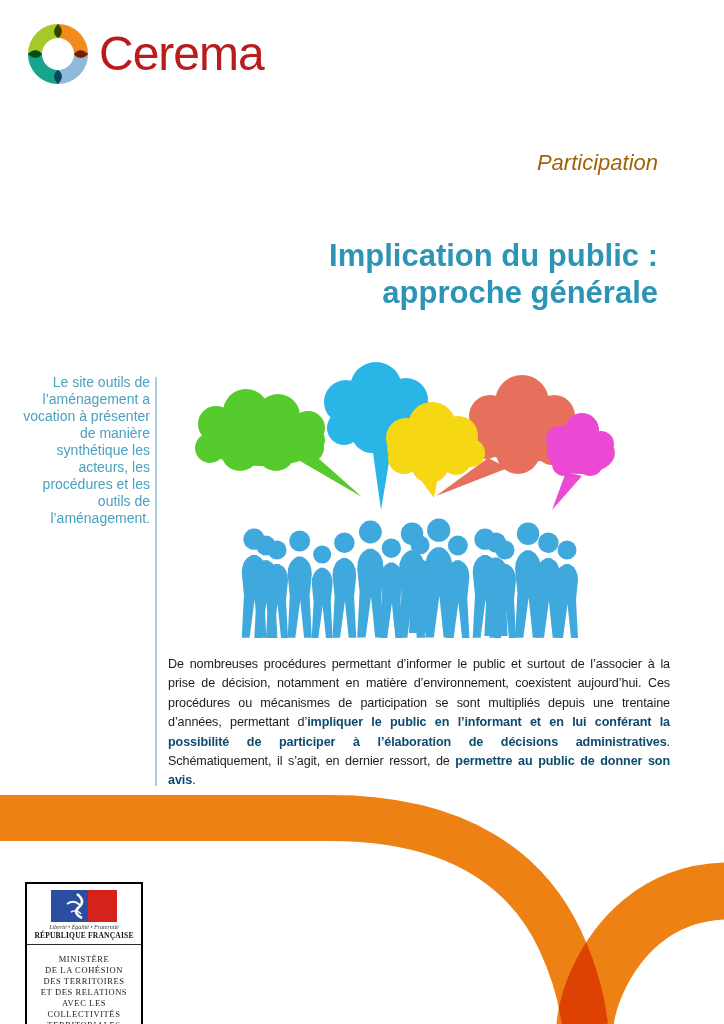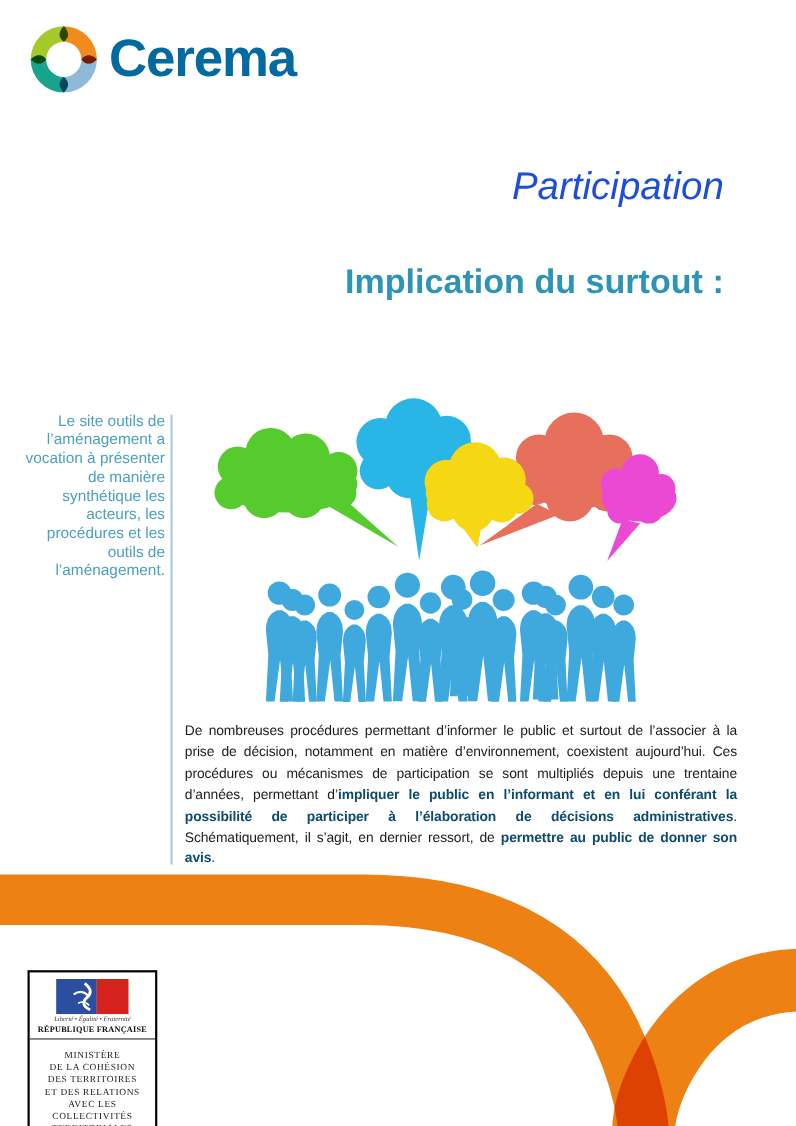--- a/index.html
+++ b/index.html
@@ -6,27 +6,27 @@
   html,body { background:#ffffff; }
   .page {
     position:relative; width:724px; height:1024px; margin:0 auto;
     background:#ffffff; overflow:hidden;
     font-family:"Liberation Sans", sans-serif;
   }
   
   .logo { position:absolute; left:26px; top:20px; display:flex; align-items:center; }
   .logo-icon { width:64px; height:68px; }
   .logo-word {
-    margin-left:9px; font-size:48px; font-weight:bold; color:#0369a1;
+    margin-left:9px; font-size:48px; font-weight:normal; color:#b91c1c;
     letter-spacing:-1px; line-height:68px;
   }
   
   .category {
     position:absolute; top:150px; right:66px;
-    font-size:35px; font-style:italic; color:#1d4ed8;
+    font-size:22px; font-style:italic; color:#a16207;
   }
   .doc-title {
     position:absolute; top:237px; right:66px; text-align:right;
     font-size:31px; font-weight:bold; color:#2e94b5; line-height:37px;
   }
   
   .sidebar {
     position:absolute; left:18px; top:374px; width:132px; text-align:right;
     color:#4aa0bf; font-size:14px; line-height:17px;
   }
@@ -89,21 +89,22 @@
         <path d="M97,50 C89,58 81,58 75,50 C81,42 89,42 97,50 Z" fill="#6d9bbf" transform="rotate(90 50 50)" style="mix-blend-mode:multiply"></path>
         <path d="M97,50 C89,58 81,58 75,50 C81,42 89,42 97,50 Z" fill="#4f97c9" transform="rotate(180 50 50)" style="mix-blend-mode:multiply"></path>
       </g>
     </svg>
     <div class="logo-word">Cerema</div>
   </div>
 
   <div class="category">Participation</div>
 
   <div class="doc-title">
-    <div>Implication du surtout :</div>
+    <div>Implication du public :</div>
+    <div>approche générale</div>
   </div>
 
   <div class="sidebar">
     <p>Le site outils de l’aménagement a vocation à présenter de manière synthétique les acteurs, les procédures et les outils de l’aménagement.</p>
   </div>
   <div class="sidebar-rule"></div>
 
   <svg class="illustration" viewBox="0 0 534 298">
     <defs>
       <linearGradient id="crowdg" gradientUnits="userSpaceOnUse" x1="50" y1="0" x2="410" y2="0">

